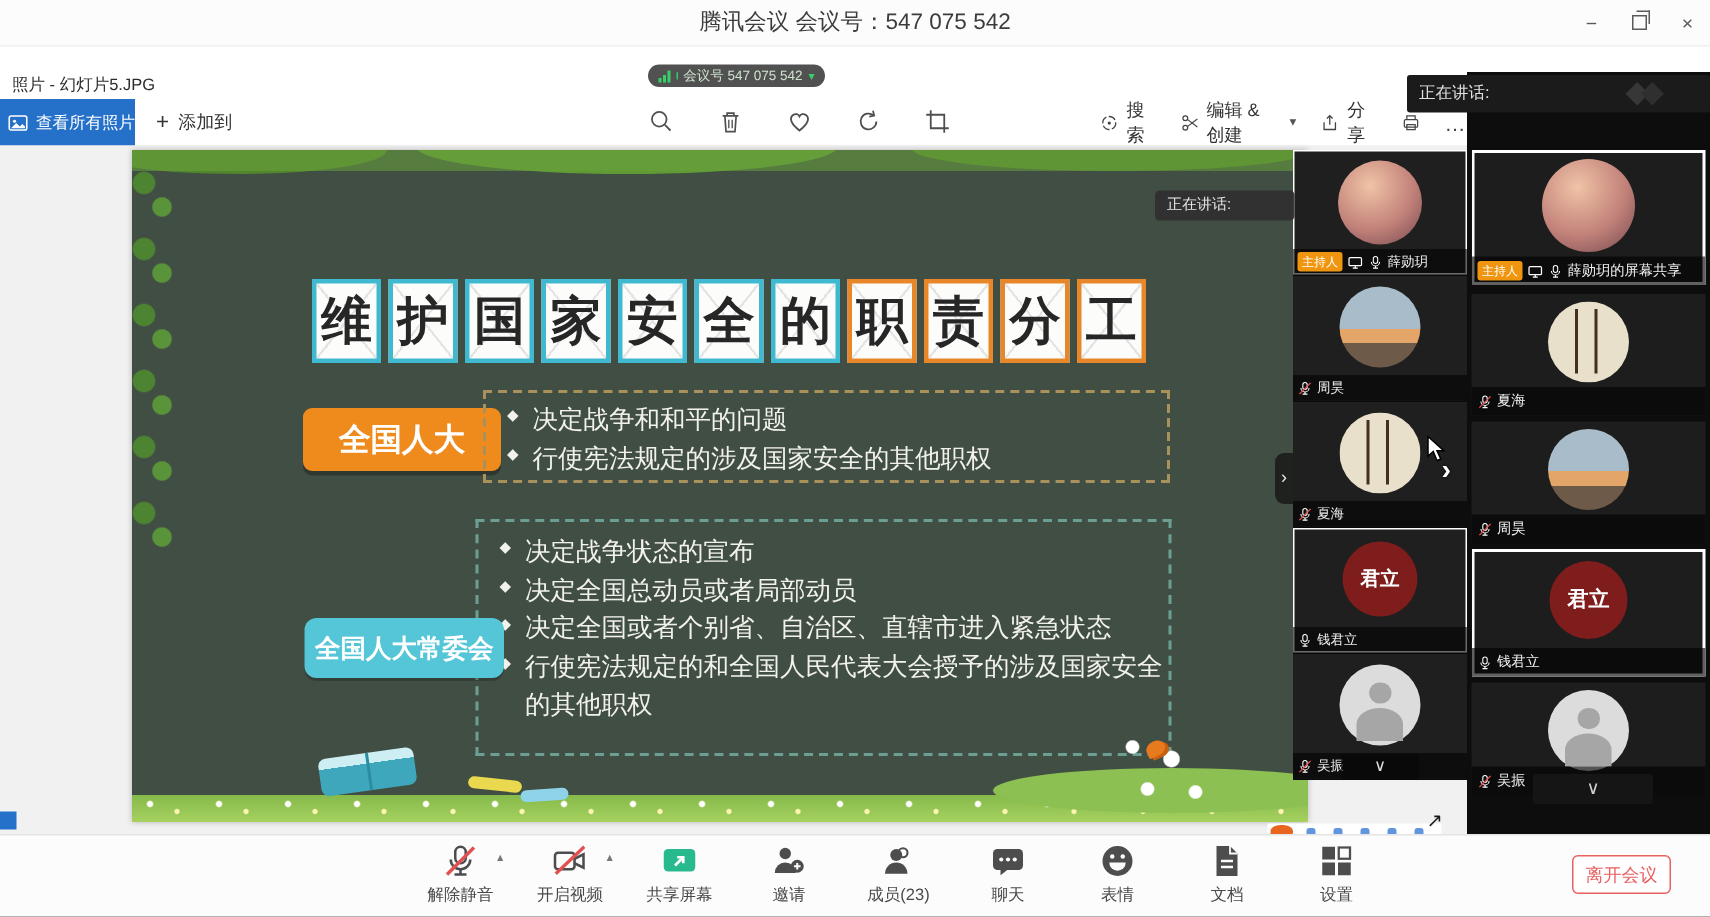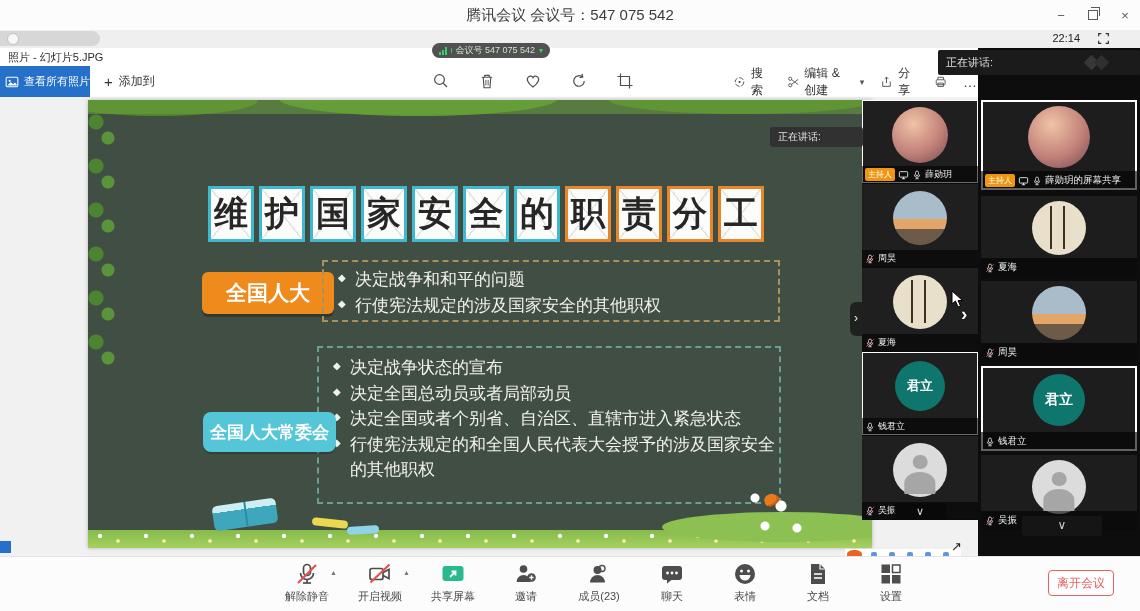--- a/index.html
+++ b/index.html
@@ -91,21 +91,21 @@
   
   .tooltip-in{position:absolute;left:770px;top:127px;width:93px;height:20px;background:rgba(48,48,48,.94);border-radius:3px;
         color:#e6e6e6;font-size:10px;line-height:20px;padding-left:8px;box-sizing:border-box;z-index:30;}
   .panel-in{position:absolute;left:862px;top:100px;width:116px;height:420px;background:#161616;z-index:25;}
   .itile{position:relative;height:84px;background:#1f1f1f;border-bottom:1px solid #0a0a0a;box-sizing:border-box;overflow:hidden;}
   .itile.speaking{box-shadow:inset 0 0 0 1px #fff;}
   .avatar{border-radius:50%;position:absolute;left:50%;transform:translateX(-50%);}
   .av-photo{background:radial-gradient(circle at 38% 30%,#f0c3a6,#c2827a 55%,#7c4d52 95%);}
   .av-sunset{background:linear-gradient(#a9bcc9 0 52%,#e3a668 52% 70%,#6e5a48 70%);}
   .av-callig{background:#e9e0cb;background-image:linear-gradient(#42301e,#42301e),linear-gradient(#42301e,#42301e);background-size:2px 80%,2px 80%;background-position:34% 50%,60% 50%;background-repeat:no-repeat;}
-  .av-blue{background:#0f766e;display:flex;align-items:center;justify-content:center;color:#fff;font-weight:bold;}
+  .av-blue{background:#7f1d1d;display:flex;align-items:center;justify-content:center;color:#fff;font-weight:bold;}
   .av-sil{background:#dcdcdc;}
   .av-sil:before{content:"";position:absolute;left:50%;top:22%;transform:translateX(-50%);width:27%;height:27%;border-radius:50%;background:#a6a6a6;}
   .av-sil:after{content:"";position:absolute;left:50%;top:54%;transform:translateX(-50%);width:58%;height:40%;border-radius:50% 50% 0 0;background:#a6a6a6;}
   .namebar{position:absolute;left:0;bottom:0;right:0;height:17px;background:rgba(0,0,0,.58);display:flex;align-items:center;gap:3px;padding:0 3px;box-sizing:border-box;color:#efefef;font-size:9px;white-space:nowrap;overflow:hidden;}
   .badge{background:#f0950f;color:#fff;font-size:8px;padding:1px 3px;border-radius:2px;flex:none;}
   .mic-ic{width:10px;height:10px;flex:none;color:#fff;}
   .scr-ic{width:11px;height:10px;flex:none;color:#fff;}
   .in-chevron{position:absolute;left:894px;top:503px;width:52px;height:17px;background:rgba(8,8,8,.65);border-radius:2px;color:#ddd;font-size:11px;text-align:center;line-height:16px;z-index:28;}
   .in-tab{position:absolute;left:850px;top:302px;width:12px;height:34px;background:rgba(22,22,22,.8);border-radius:6px 0 0 6px;color:#eee;font-size:12px;line-height:33px;text-align:center;z-index:27;}
   .next-chev{position:absolute;left:961px;top:303px;color:#fff;font-size:19px;font-weight:bold;z-index:29;text-shadow:0 0 2px #000;}
@@ -255,29 +255,20 @@
 
   <div class="titlebar">
     <div class="title">腾讯会议 会议号：547 075 542</div>
     <div class="winctrls">
       <span class="wc">−</span>
       <span class="wc"><span class="rbox"></span></span>
       <span class="wc">×</span>
     </div>
   </div>
 
-  <div class="subbar">
-    <div class="float-widget">
-      <span class="fw-circle"></span>
-    </div>
-    <span class="clock">22:14</span>
-    <svg class="fsicon">
-        <use href="#i-fullscreen"></use>
-      </svg>
-  </div>
 
   <div class="pv-titlebar">
     <span class="pv-title">照片 - 幻灯片5.JPG</span>
   </div>
 
   <div class="pv-toolbar">
     <div class="pv-blue">
       <svg width="14" height="14" viewBox="0 0 24 24">
           <use href="#i-image"></use>
         </svg>

